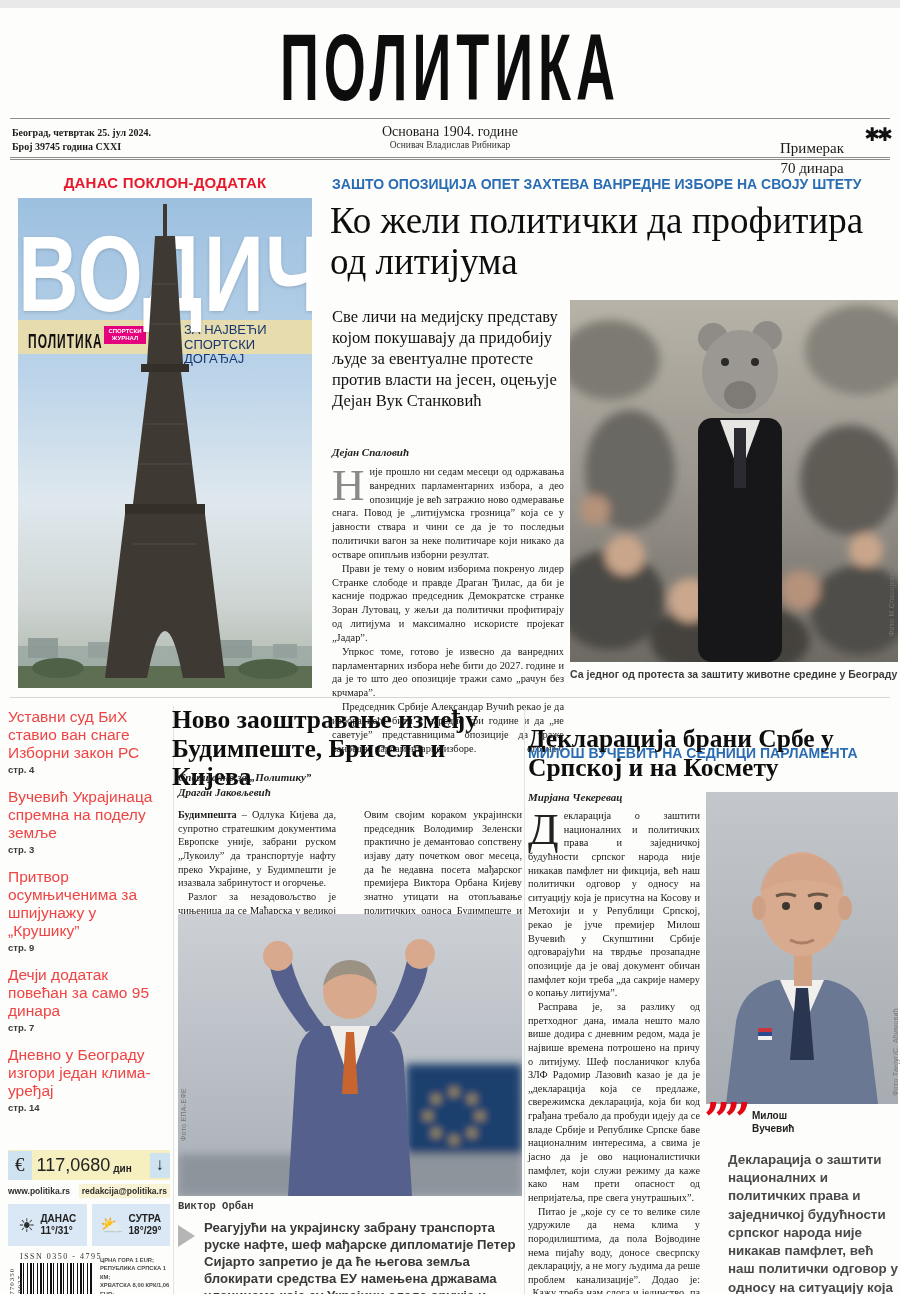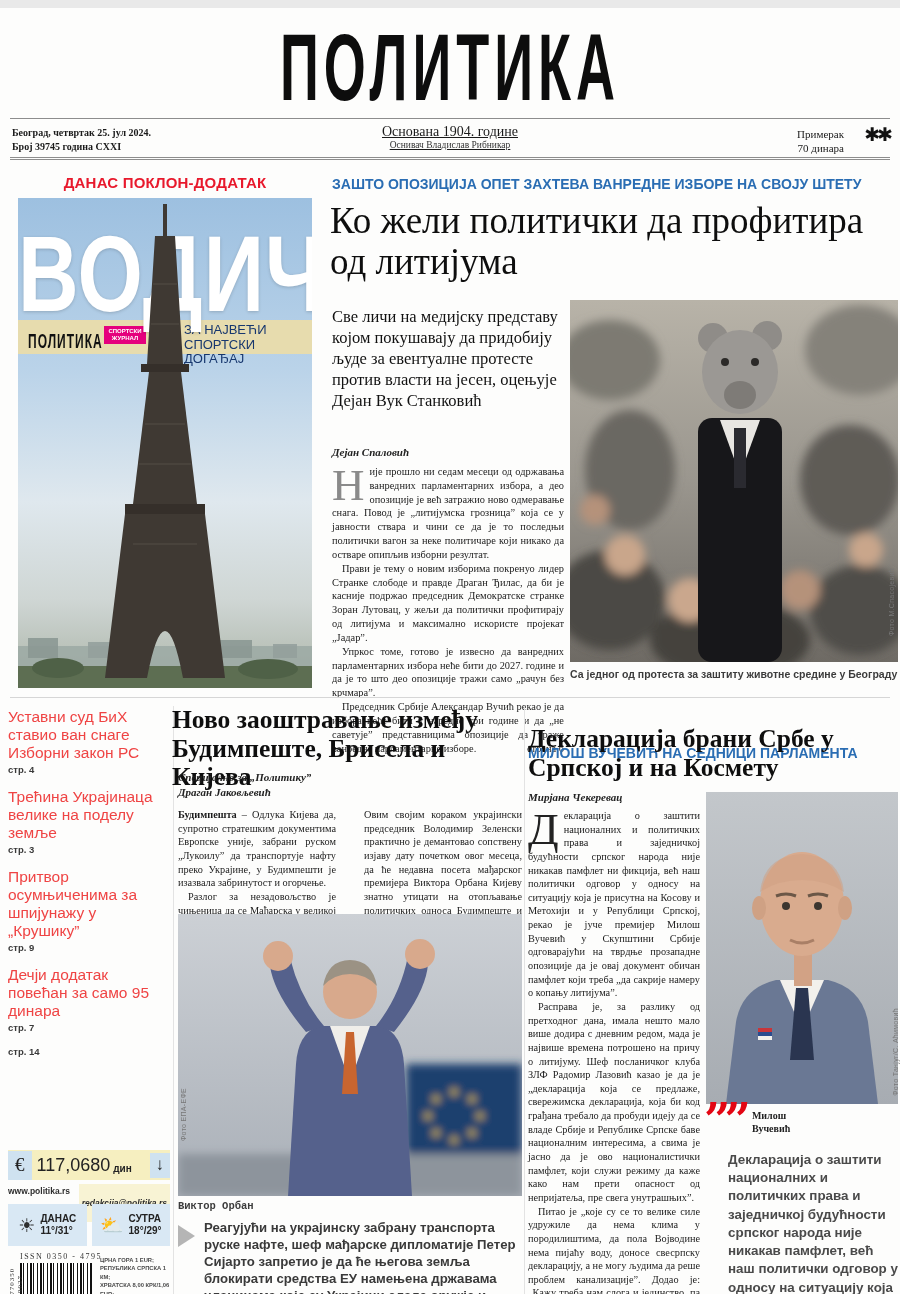--- a/index.html
+++ b/index.html
@@ -4,24 +4,24 @@
 <style>
   * { margin:0; padding:0; box-sizing:border-box; }
   body { background:#e9e9e9; font-family:"Liberation Serif", serif; }
   #page { position:relative; width:900px; height:1294px; margin:8px auto; background:#fdfdfc; overflow:hidden; color:#1a1a1a; }
 
   
   .masthead { position:absolute; top:4px; left:0; right:0; text-align:center; }
   .masthead-title { display:inline-block; font-family:"Liberation Sans",sans-serif; font-weight:900; font-size:54px; letter-spacing:5px; transform:scaleY(1.75); transform-origin:center top; color:#0d0d0d; }
   .infoband { position:absolute; top:110px; left:10px; right:10px; height:42px; border-top:1px solid #8d8d8d; border-bottom:3px double #8d8d8d; }
   .band-left { position:absolute; left:2px; top:7px; font-size:10px; font-weight:bold; line-height:1.35; }
-  .band-center { position:absolute; left:0; right:0; top:5px; text-align:center;text-decoration:underline; }
+  .band-center { position:absolute; left:0; right:0; top:5px; text-align:center; }
   .band-center .l1 { font-size:14px; }
   .band-center .l2 { font-size:9.5px; color:#333; }
-  .band-right { position:absolute; right:46px; top:8px; font-size:11px; line-height:1.3; text-align:right; }
+  .band-right { position:absolute; right:46px; top:20px; font-size:15px; line-height:1.3; text-align:center; }
   .band-stars { position:absolute; right:0px; top:4px; font-size:19px; letter-spacing:-3px; color:#111; }
 
   
   .promo-kicker { position:absolute; top:166px; left:18px; width:294px; text-align:center; color:#e8192c; font-family:"Liberation Sans",sans-serif; font-weight:bold; font-size:15px; letter-spacing:.2px; }
   .lead-kicker { position:absolute; top:168px; left:332px; color:#2a6db3; font-family:"Liberation Sans",sans-serif; font-weight:bold; font-size:14px; }
 
   
   .poster { position:absolute; top:190px; left:18px; width:294px; height:490px; overflow:hidden; background:linear-gradient(180deg,#9dc0e0 0%,#bad3e9 35%,#dfe8ee 62%,#cfd6d4 82%,#aab3a6 100%); }
   .poster-title { position:absolute; top:14px; left:0; right:0; text-align:center; color:#fff; font-family:"Liberation Sans",sans-serif; font-weight:900; font-size:84px; letter-spacing:1px; transform:scaleY(1.28); transform-origin:center top; text-shadow:0 1px 3px rgba(0,0,0,.18); z-index:2; }
   .poster-band { position:absolute; top:122px; left:0; right:0; height:34px; background:#e7dcae; z-index:1; }
@@ -52,21 +52,21 @@
   .sb-item { margin-bottom:13px; }
   .sb-title { color:#ef4444; font-size:15.5px; line-height:1.16; }
   .sb-page { color:#3a3a3a; font-size:9.5px; font-weight:bold; margin-top:2px; }
 
   .currency { position:absolute; top:1142px; left:8px; width:162px; height:30px; background:#f6efc0; display:flex; align-items:center; }
   .cur-sym { background:#cfe2f0; font-size:19px; padding:3px 7px 4px; color:#222; }
   .cur-val { font-family:"Liberation Sans",sans-serif; font-size:18px; color:#222; padding-left:5px; }
   .cur-unit { font-family:"Liberation Sans",sans-serif; font-size:10px; font-weight:bold; color:#222; padding:6px 0 0 3px; }
   .cur-arrow { margin-left:auto; background:#cfe2f0; font-size:17px; padding:2px 6px 3px; color:#222; }
   .links { position:absolute; top:1176px; left:8px; width:162px; display:flex; font-family:"Liberation Sans",sans-serif; font-size:8.5px; font-weight:bold; color:#2e2e2e; }
-  .links .email { background:#f8f3d4; padding:14px 3px; margin-left:auto;font-style:italic; }
+  .links .email { background:#f8f3d4; padding:2px 3px; margin-left:auto; }
   .links .site { padding:2px 0; }
   .weather { position:absolute; top:1196px; left:8px; width:162px; display:flex; gap:5px; font-family:"Liberation Sans",sans-serif; }
   .wbox { flex:1; background:#d9e8f4; height:42px; display:flex; align-items:center; justify-content:center; gap:5px; }
   .wicon { font-size:19px; color:#2e2e2e; }
   .wtxt { font-size:10px; font-weight:bold; color:#222; line-height:1.25; }
   .issn { position:absolute; top:1244px; left:20px; font-size:8px; letter-spacing:1.5px; color:#333; }
   .barcode { position:absolute; top:1255px; left:20px; width:72px; height:34px; background:repeating-linear-gradient(90deg,#111 0 2px,#fff 2px 3px,#111 3px 4px,#fff 4px 7px,#111 7px 8px,#fff 8px 10px); }
   .barcode-num { position:absolute; top:1252px; left:8px; writing-mode:vertical-rl; transform:rotate(180deg); font-size:7px; letter-spacing:1px; color:#333; }
   .prices { position:absolute; top:1248px; left:100px; width:72px; font-family:"Liberation Sans",sans-serif; font-size:5.8px; font-weight:bold; color:#4a4a4a; line-height:1.45; white-space:pre-line; }
 
@@ -86,21 +86,21 @@
   
   .decl-kicker { position:absolute; top:737px; left:528px; color:#2a6db3; font-family:"Liberation Sans",sans-serif; font-weight:bold; font-size:14px; }
   .decl-headline { position:absolute; top:717px; left:528px; width:372px; font-size:25.5px; font-weight:bold; line-height:1.12; color:#0e0e0e; }
   .decl-byline { position:absolute; top:783px; left:528px; font-size:11px; font-weight:bold; font-style:italic; color:#222; }
   .decl-body { position:absolute; top:801px; left:528px; width:172px; font-size:10.3px; line-height:1.325; text-align:justify; color:#1c1c1c; }
   .decl-body p + p { text-indent:10px; }
   .decl-photo { position:absolute; top:784px; left:706px; width:192px; height:312px; }
   .quote-block { position:absolute; top:1100px; left:704px; width:196px; }
   .qhead { display:flex; gap:7px; align-items:flex-start; }
   .qmark { color:#e30613; font-size:46px; font-weight:bold; line-height:.55; letter-spacing:-6px; font-family:"DejaVu Serif",serif; }
-  .qname { font-family:Liberation Serif, serif; font-weight:bold; font-size:10px; color:#222; line-height:1.25; white-space:pre-line; padding-top:2px; }
+  .qname { font-family:Liberation Sans, sans-serif; font-weight:bold; font-size:10px; color:#222; line-height:1.25; white-space:pre-line; padding-top:2px; }
   .qtext { margin:16px 0 0 24px; font-family:"Liberation Sans",sans-serif; font-weight:bold; font-size:13.4px; line-height:1.36; color:#4a4a4a; }
 </style>
 </head>
 <body>
 
 <div id="page">
 
   <div class="masthead">
     <span class="masthead-title">ПОЛИТИКА</span>
   </div>
@@ -211,32 +211,33 @@
   <div class="divider-h"></div>
   <div class="vrule" style="left:173px;"></div>
   <div class="vrule" style="left:524px;"></div>
 
   <div class="sidebar">
     <div class="sb-item">
       <div class="sb-title">Уставни суд БиХ ставио ван снаге Изборни закон РС</div>
       <div class="sb-page">стр. 4</div>
     </div>
     <div class="sb-item">
-      <div class="sb-title">Трећина Украјинаца велике на поделу земље</div>
+      <div class="sb-title">Вучевић Украјинаца спремна на поделу земље</div>
       <div class="sb-page">стр. 3</div>
     </div>
     <div class="sb-item">
       <div class="sb-title">Притвор осумњиченима за шпијунажу у „Крушику”</div>
       <div class="sb-page">стр. 9</div>
     </div>
     <div class="sb-item">
       <div class="sb-title">Дечји додатак повећан за само 95 динара</div>
       <div class="sb-page">стр. 7</div>
     </div>
     <div class="sb-item">
+      <div class="sb-title">Дневно у Београду изгори један клима-уређај</div>
       <div class="sb-page">стр. 14</div>
     </div>
   </div>
 
   <div class="currency">
     <span class="cur-sym">€</span>
     <span class="cur-val">117,0680</span>
     <span class="cur-unit">дин</span>
     <span class="cur-arrow">↓</span>
   </div>

